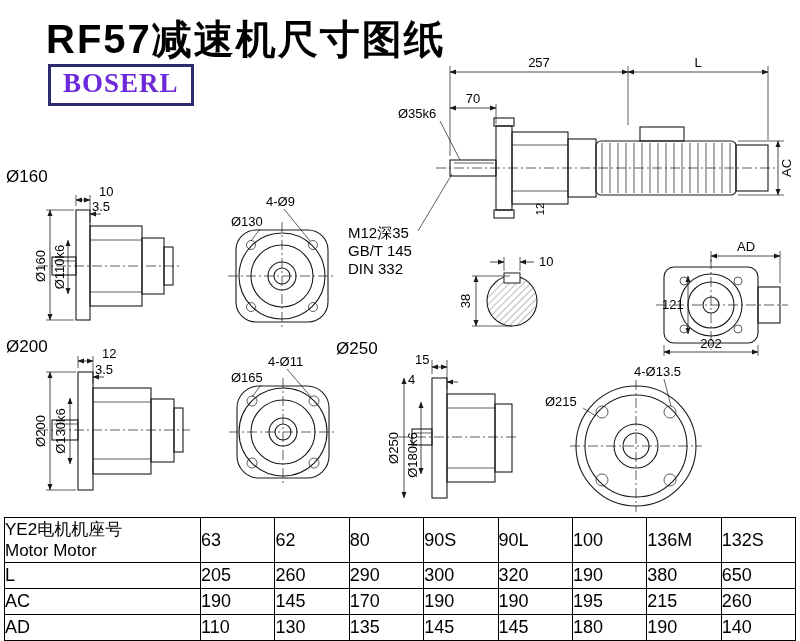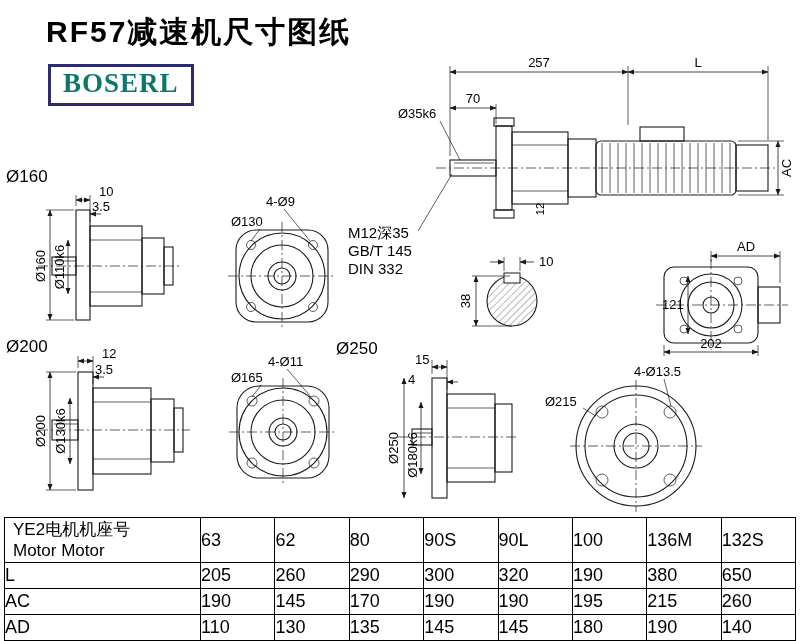--- a/index.html
+++ b/index.html
@@ -1,43 +1,43 @@
 <!DOCTYPE html>
 <html><head>
 <meta charset="utf-8">
 <style>
   * { margin:0; padding:0; box-sizing:border-box; }
   html,body { width:800px; height:641px; background:#ffffff; overflow:hidden;
               font-family:"Liberation Sans", sans-serif; }
   .stage { position:absolute; inset:0; width:800px; height:641px; background:#fff; }
 
-  .title { position:absolute; left:46px; top:12px; font-size:30px; font-weight:bold;
+  .title { position:absolute; left:46px; top:12px; font-size:40px; font-weight:bold;
            color:#000; letter-spacing:2px; }
   .brand-box { position:absolute; left:48px; top:64px; border:3px solid #2b2b6e;
                padding:1px 12px 4px 12px; background:#fff; }
   .brand-text { font-family:"Liberation Serif", serif; font-size:27px; font-weight:bold;
-                color:#0f766e; letter-spacing:1px; }
+                color:#6d28d9; letter-spacing:1px; }
 
   .drawing-svg { position:absolute; left:0; top:0; }
 
   .ln   { stroke:#1a1a1a; stroke-width:1.1; fill:none; }
   .thin { stroke:#1a1a1a; stroke-width:0.7; fill:none; }
   .dash { stroke:#1a1a1a; stroke-width:0.7; fill:none; stroke-dasharray:10 3 2 3; }
   .dimln{ stroke:#1a1a1a; stroke-width:0.8; fill:none; }
   text.dimtxt { font-size:13px; fill:#000; }
   text.sec    { font-size:17px; fill:#000; }
   text.note   { font-size:15px; fill:#000; }
   text.keydim { font-size:11px; fill:#000; }
 
   table.dim-table { position:absolute; left:4px; top:517px; width:792px;
                     border-collapse:collapse; table-layout:fixed; background:#fff; }
   .dim-table td { border:1px solid #000; font-size:18px; color:#000;
                   height:26px; padding:0; }
   .dim-table tr.hrow td { height:45px; }
-  .dim-table td.head-cell { text-align:left; padding-left:8px; font-size:17px; line-height:1.25;margin-top:12px; }
+  .dim-table td.head-cell { text-align:left; font-size:17px; line-height:1.25;margin-top:12px; }
   col.c0 { width:196px; }
 </style>
 </head>
 <body>
 
 <div class="stage">
 
   <div class="title">RF57减速机尺寸图纸</div>
 
   <div class="brand-box">

